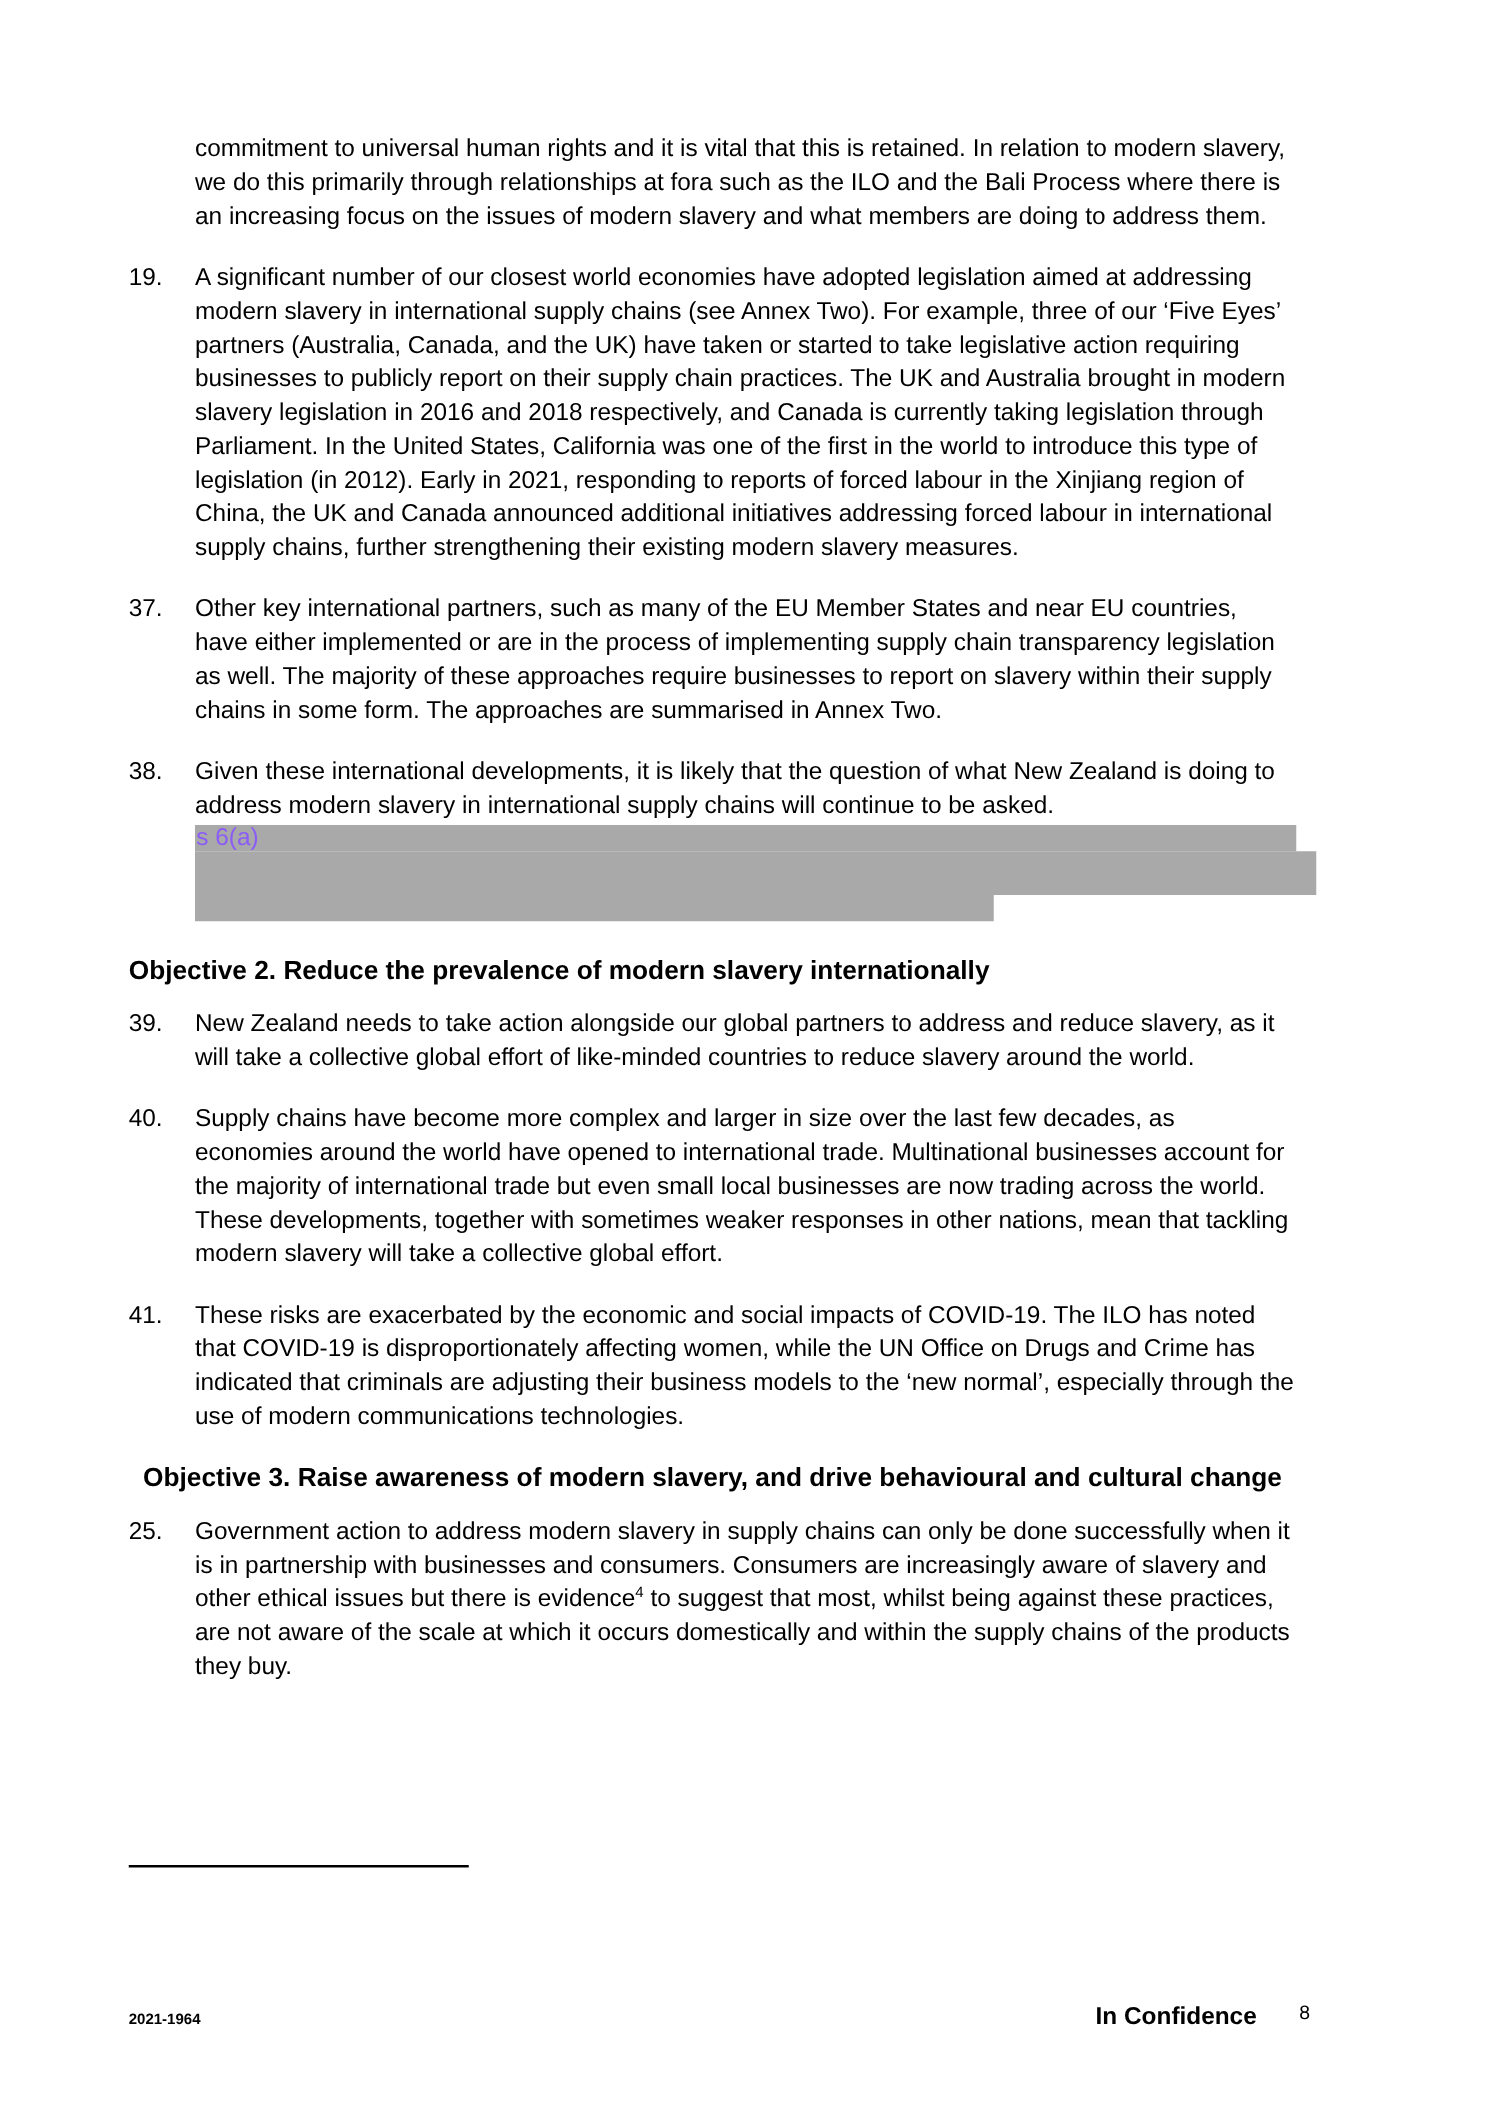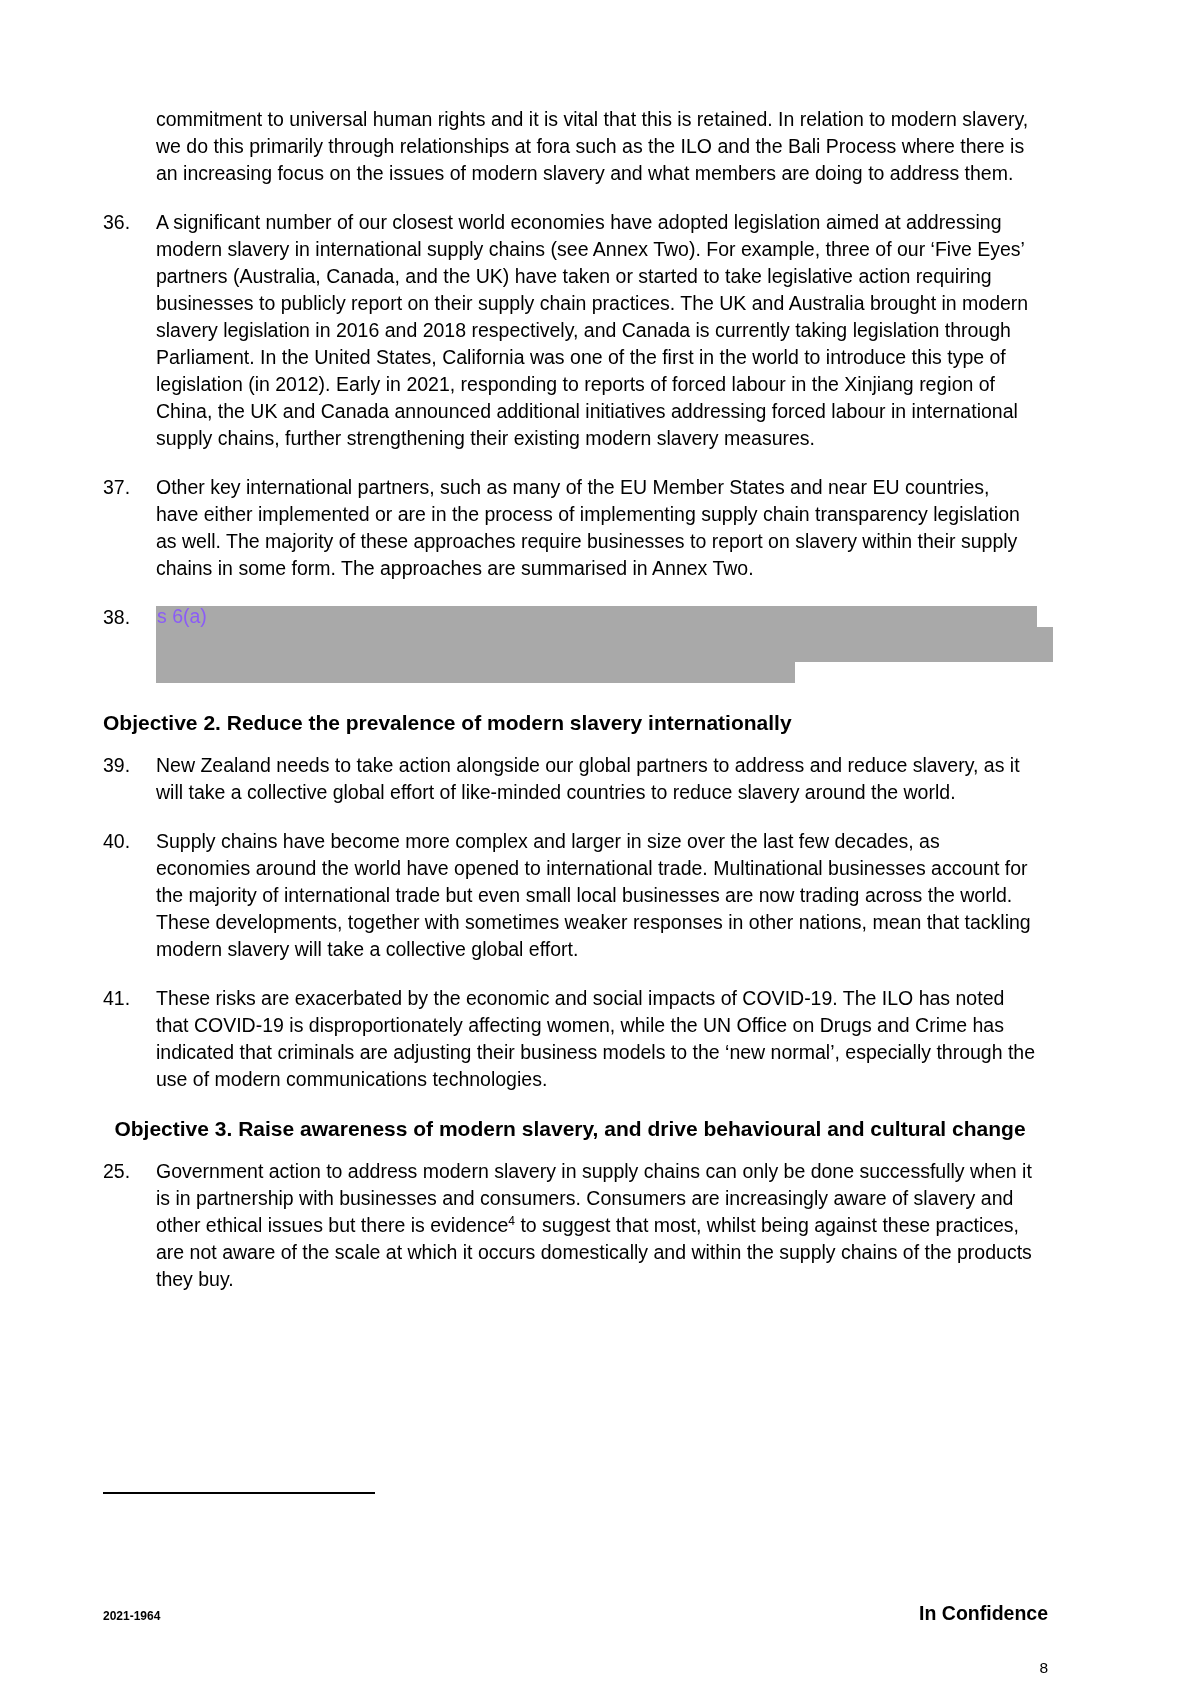--- a/index.html
+++ b/index.html
@@ -88,44 +88,45 @@
   .footer {
     position: absolute;
     left: 103px;
     top: 1602px;
     width: 945px;
     display: flex;
     justify-content: space-between;
     align-items: baseline;
   }
   .footer .doc-number { font-size: 12px; font-weight: bold; }
-  .footer .right-group { display: flex; align-items: flex-end; gap: 34px; flex-direction: column; }
+  .footer .right-group { display: flex; align-items: flex-start; gap: 34px; }
   .footer .classification { font-size: 19.5px; font-weight: bold; }
   .footer .page-number { font-size: 15.5px; }
 </style>
 </head>
 <body>
 
 <div class="page">
 
   <p class="body-text intro">commitment to universal human rights and it is vital that this is retained. In relation to modern slavery, we do this primarily through relationships at fora such as the ILO and the Bali Process where there is an increasing focus on the issues of modern slavery and what members are doing to address them.</p>
 
   <div class="body-text numpara">
-    <div class="num">36.</div>
+    <div class="num">19.</div>
     <div class="ptext">A significant number of our closest world economies have adopted legislation aimed at addressing modern slavery in international supply chains (see Annex Two). For example, three of our ‘Five Eyes’ partners (Australia, Canada, and the UK) have taken or started to take legislative action requiring businesses to publicly report on their supply chain practices. The UK and Australia brought in modern slavery legislation in 2016 and 2018 respectively, and Canada is currently taking legislation through Parliament. In the United States, California was one of the first in the world to introduce this type of legislation (in 2012). Early in 2021, responding to reports of forced labour in the Xinjiang region of China, the UK and Canada announced additional initiatives addressing forced labour in international supply chains, further strengthening their existing modern slavery measures.</div>
   </div>
 
   <div class="body-text numpara">
     <div class="num">37.</div>
     <div class="ptext">Other key international partners, such as many of the EU Member States and near EU countries, have either implemented or are in the process of implementing supply chain transparency legislation as well. The majority of these approaches require businesses to report on slavery within their supply chains in some form. The approaches are summarised in Annex Two.</div>
   </div>
 
   <div class="body-text numpara" style="margin-bottom:0;">
     <div class="num">38.</div>
     <div class="ptext">
+      <span>Given these international developments, it is likely that the question of what New Zealand is doing to address modern slavery in international supply chains will continue to be asked.</span>
       <div class="redaction">
         <div class="red-seg s1"></div>
         <div class="red-seg s2"></div>
         <div class="red-seg s3"></div>
         <span class="red-label">s 6(a)</span>
       </div>
     </div>
   </div>
 
   <h2 class="section-heading first">Objective 2. Reduce the prevalence of modern slavery internationally</h2>

